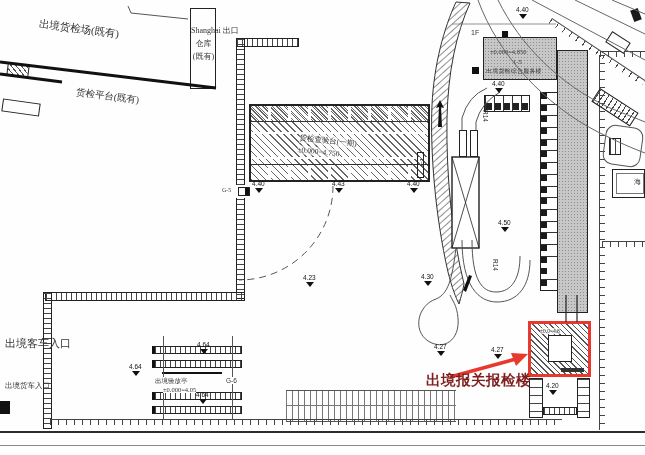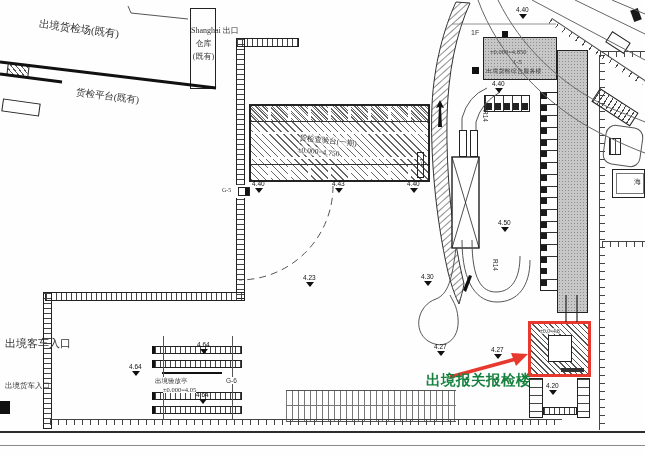--- a/index.html
+++ b/index.html
@@ -185,15 +185,15 @@
   <div class="elev" style="left:498px;top:219px;"><span>4.50</span><span class="tri"></span></div>
   <div class="elev" style="left:303px;top:274px;"><span>4.23</span><span class="tri"></span></div>
   <div class="elev" style="left:421px;top:273px;"><span>4.30</span><span class="tri"></span></div>
   <div class="elev" style="left:197px;top:341px;"><span>4.64</span><span class="tri"></span></div>
   <div class="elev" style="left:129px;top:363px;"><span>4.64</span><span class="tri"></span></div>
   <div class="elev" style="left:196px;top:391px;"><span>4.64</span><span class="tri"></span></div>
   <div class="elev" style="left:434px;top:343px;"><span>4.27</span><span class="tri"></span></div>
   <div class="elev" style="left:491px;top:346px;"><span>4.27</span><span class="tri"></span></div>
   <div class="elev" style="left:546px;top:382px;"><span>4.20</span><span class="tri"></span></div>
 
-  <div class="lbl" style="left:426px;top:371px;font-size:14.5px;font-weight:700;color:#15803d;letter-spacing:0.5px;">出境报关报检楼</div>
+  <div class="lbl" style="left:426px;top:371px;font-size:14.5px;font-weight:700;color:#7f1d1d;letter-spacing:0.5px;">出境报关报检楼</div>
 
 </div>
 
 </body></html>

